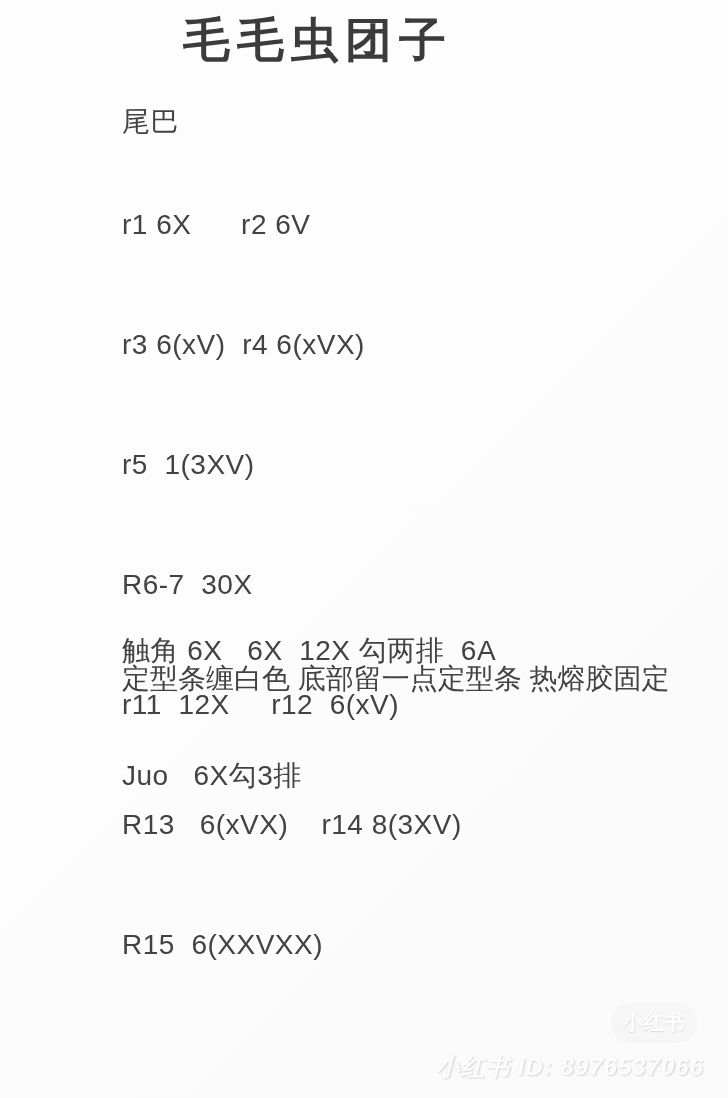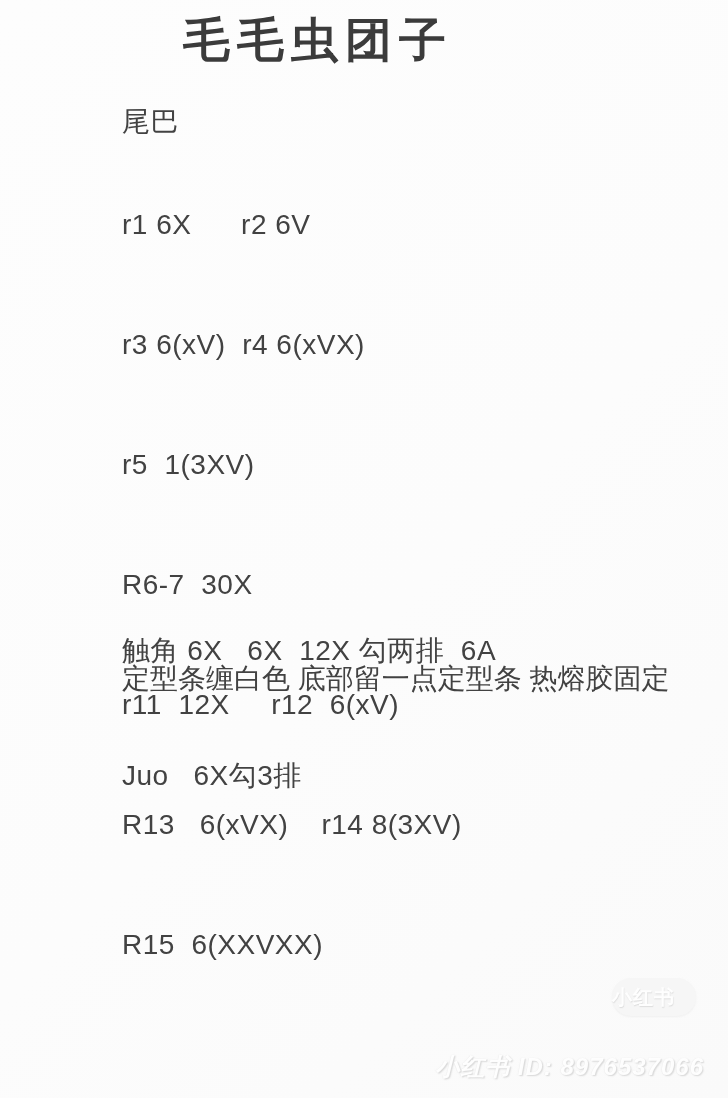--- a/index.html
+++ b/index.html
@@ -59,28 +59,29 @@
     height: 40px;
   }
   .antenna-line1 { top: 619px; margin-top: 12px; }
   .antenna-line2 { top: 659px; letter-spacing: 0px; text-align: right; }
   .juo-line { top: 743px; margin-top: 13px; }
 
   
   .wm-logo {
     position: absolute;
     left: 612px;
-    top: 978px;
+    top: 1003px;
     width: 84px;
     height: 38px;
     border-radius: 19px;
     background: #f6f6f6;
     box-shadow: 0 1px 2px rgba(220,220,220,0.35);
     display: flex;
     align-items: center;
+    justify-content: center;
   }
   .wm-logo span {
     font-size: 20px;
     font-weight: 700;
     color: #fefefe;
     text-shadow: 0.5px 0.5px 1px rgba(215,215,215,0.8);
     letter-spacing: 1px;
   }
   .wm-id {
     position: absolute;

